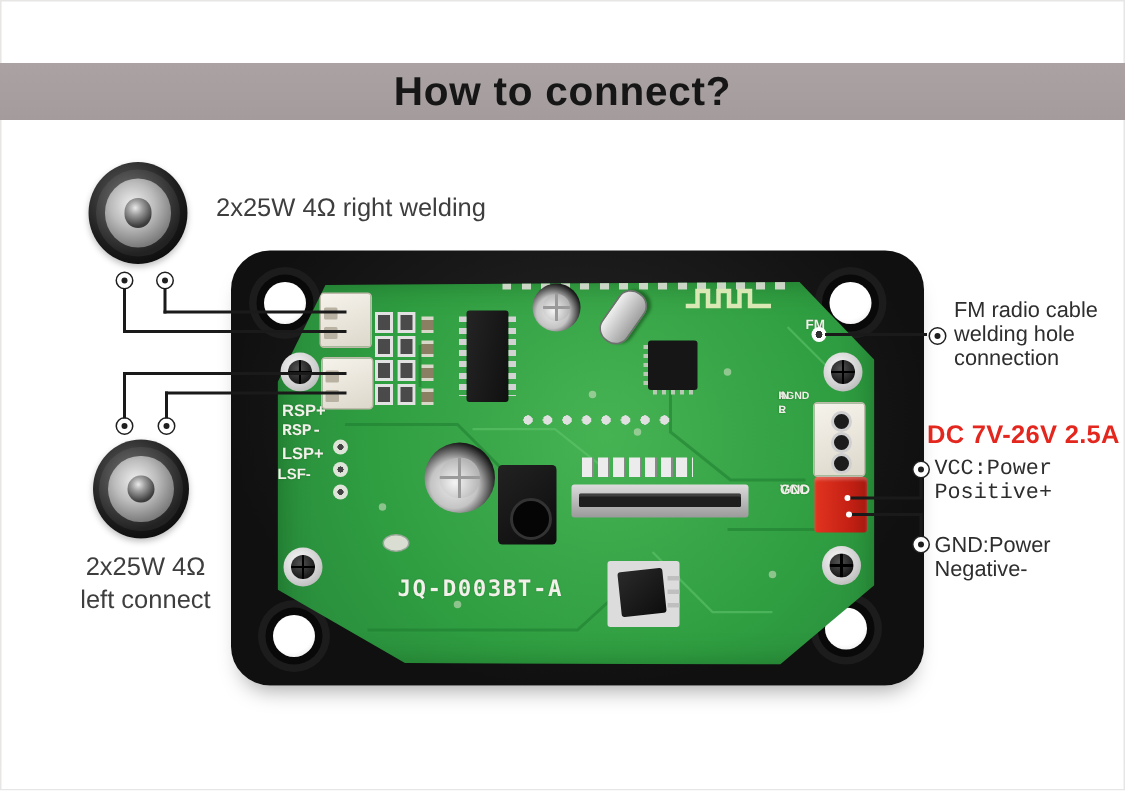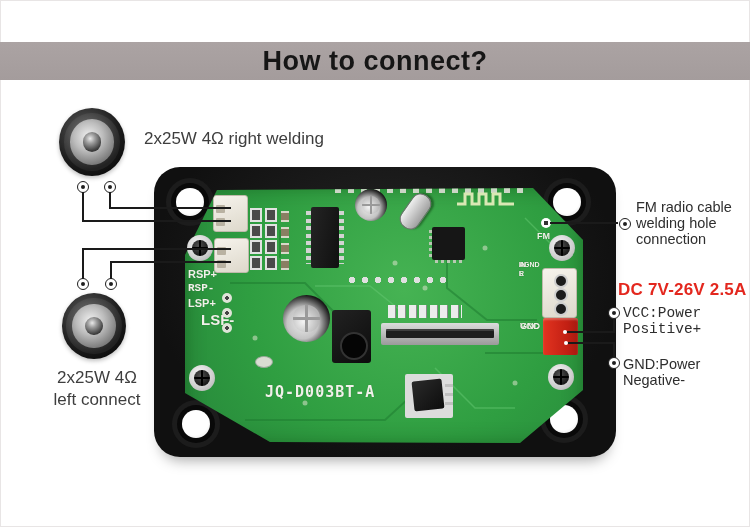--- a/index.html
+++ b/index.html
@@ -186,21 +186,21 @@
     <div class="ecap" style="left:170px; top:1px; width:32px; height:32px;"></div>
 
     <div class="crystal"></div>
 
     <div class="qfn"></div>
 
     <svg style="left:272px; top:2px;" width="58" height="18">
       <path d="M0 14 H8 V4 H15 V14 H22 V4 H29 V14 H36 V4 H43 V14 H57" fill="none" stroke="#d9e8b4" stroke-width="3"></path>
     </svg>
 
-    <span class="silks" style="left:352px; top:24px; font-size:9px;margin-top:20px;">FM</span>
+    <span class="silks" style="left:352px; top:24px; font-size:9px;">FM</span>
     <div style="left:356px; top:30px; width:10px; height:10px; border-radius:50%; background:radial-gradient(circle,#333 0 32%, #fff 34% 72%, #b8c2b2 74%);"></div>
 
     <div style="left:163px; top:88px; width:100px; height:8px; background-image:radial-gradient(circle 3px at 4px 4px, #e0e0e0 0 3px, transparent 3.2px); background-size:13px 8px; background-repeat:repeat-x;"></div>
 
     <div class="silks" style="left:334px; top:73px; font-size:7px; line-height:8.5px;">
       <div>IN R</div>
       <div>AGND</div>
       <div>IN L</div>
     </div>
 
@@ -237,21 +237,21 @@
       <div style="left:40px; top:10px; width:8px; height:3px; background:#bfbfbf;"></div>
       <div style="left:40px; top:19px; width:8px; height:3px; background:#bfbfbf;"></div>
       <div style="left:40px; top:28px; width:8px; height:3px; background:#bfbfbf;"></div>
     </div>
 
     <span class="silks" style="left:80px; top:197px; font-family:'DejaVu Sans Mono', monospace; font-size:15px; letter-spacing:1px;">JQ-D003BT-A</span>
 
     <span class="silks" style="left:3px; top:81px; font-size:11px;">RSP+</span>
     <span class="silks" style="left:3px; top:95px; font-size:11px;font-family:Liberation Mono, monospace;">RSP-</span>
     <span class="silks" style="left:3px; top:110px; font-size:11px;">LSP+</span>
-    <span class="silks" style="left:16px; top:124px; font-size:15px;">LSF-</span>
+    <span class="silks" style="left:0; top:124px; font-size:10px;">LSF-</span>
 
     <div style="left:37px; top:105px; width:10px; height:10px; border-radius:50%; background:radial-gradient(circle,#444 0 28%, #dfe4d8 30%);"></div>
     <div style="left:37px; top:120px; width:10px; height:10px; border-radius:50%; background:radial-gradient(circle,#444 0 28%, #dfe4d8 30%);"></div>
     <div style="left:37px; top:135px; width:10px; height:10px; border-radius:50%; background:radial-gradient(circle,#444 0 28%, #dfe4d8 30%);"></div>
     <div style="left:70px; top:168px; width:16px; height:10px; border-radius:50%; background:#d9ddd2; border:1px solid #9aa89a;"></div>
   </div>
 
   <div class="screw" style="left:187px; top:235px;"></div>
   <div class="screw" style="left:549px; top:235px;"></div>
   <div class="screw" style="left:189px; top:365px;"></div>

